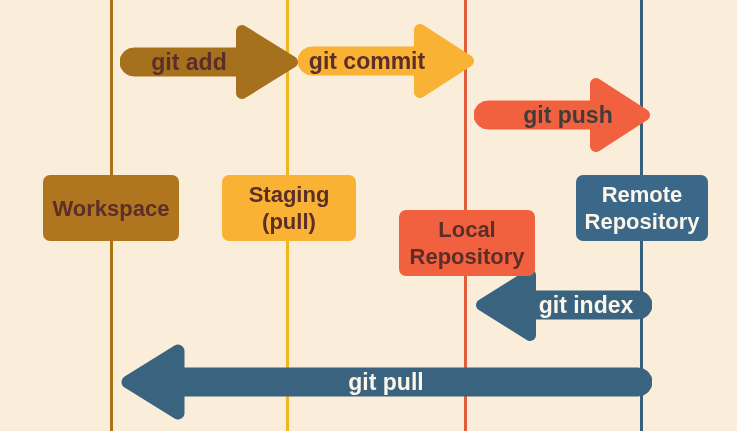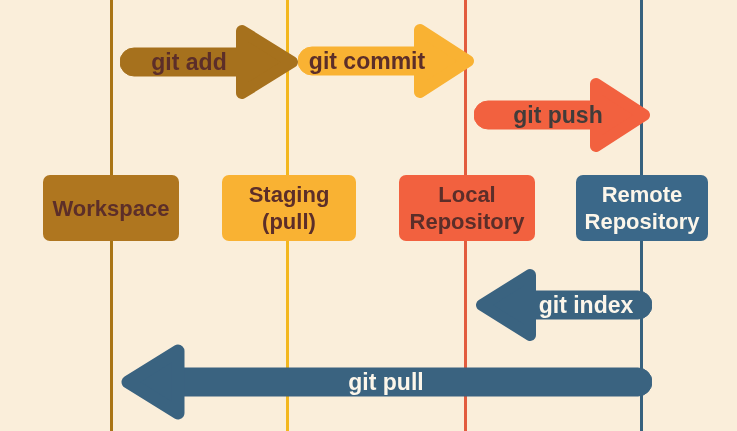--- a/index.html
+++ b/index.html
@@ -16,35 +16,35 @@
   .vline-remote{left:640px;background:#36617E;}
 
   
   .node{
     position:absolute;top:175px;height:66px;z-index:3;border-radius:7px;
     display:flex;flex-direction:column;align-items:center;justify-content:center;
     font-size:22px;line-height:27px;text-align:center;
   }
   .node-workspace{left:43px;width:136px;background:#AF761F;color:#5C2E29;}
   .node-staging{left:222px;width:134px;background:#F9B233;color:#5C2E29;}
-  .node-local{left:399px;width:136px;background:#F2613F;color:#5C2E29;}
+  .node-local{left:399px;width:136px;background:#F2613F;color:#5C2E29;margin-top:35px;}
   .node-remote{left:576px;width:132px;background:#3B6889;color:#FCF6EA;}
 
   
   .arrow{position:absolute;z-index:2;margin-left:9px;}
   .arrow svg{display:block;}
   .arrow-label{
     position:absolute;text-align:center;font-size:23px;white-space:nowrap;
   }
   .arrow-add{left:111px;top:25px;width:180px;height:74px;}
   .arrow-add .arrow-label{left:4px;top:23px;width:130px;height:28px;line-height:28px;color:#5C2E29;}
   .arrow-commit{left:289px;top:24px;width:178px;height:74px;}
   .arrow-commit .arrow-label{left:2px;top:23px;width:134px;height:28px;line-height:28px;color:#5C2E29;}
   .arrow-push{left:465px;top:78px;width:178px;height:74px;}
-  .arrow-push .arrow-label{left:14px;top:23px;width:140px;height:28px;line-height:28px;color:#413C3A;}
+  .arrow-push .arrow-label{left:24px;top:23px;width:140px;height:28px;line-height:28px;color:#413C3A;}
   .arrow-fetch{left:465px;top:269px;width:178px;height:72px;}
   .arrow-fetch .arrow-label{left:46px;top:22px;width:132px;height:28px;line-height:28px;color:#FCF6EA;}
   .arrow-pull{left:111px;top:344px;width:532px;height:76px;}
   .arrow-pull .arrow-label{left:0;top:24px;width:532px;height:28px;line-height:28px;color:#FCF6EA;}
 
   .fill-brown{fill:#A6711D;stroke:#A6711D;}
   .fill-yellow{fill:#F9B233;stroke:#F9B233;}
   .fill-red{fill:#F2613F;stroke:#F2613F;}
   .fill-blue{fill:#3A6380;stroke:#3A6380;}
 </style>

